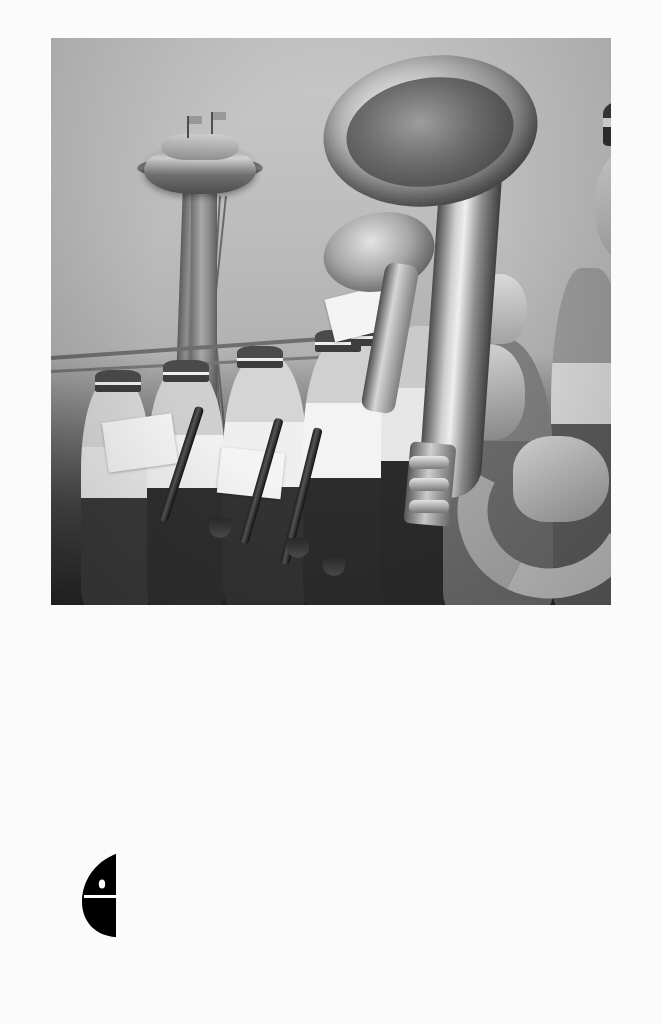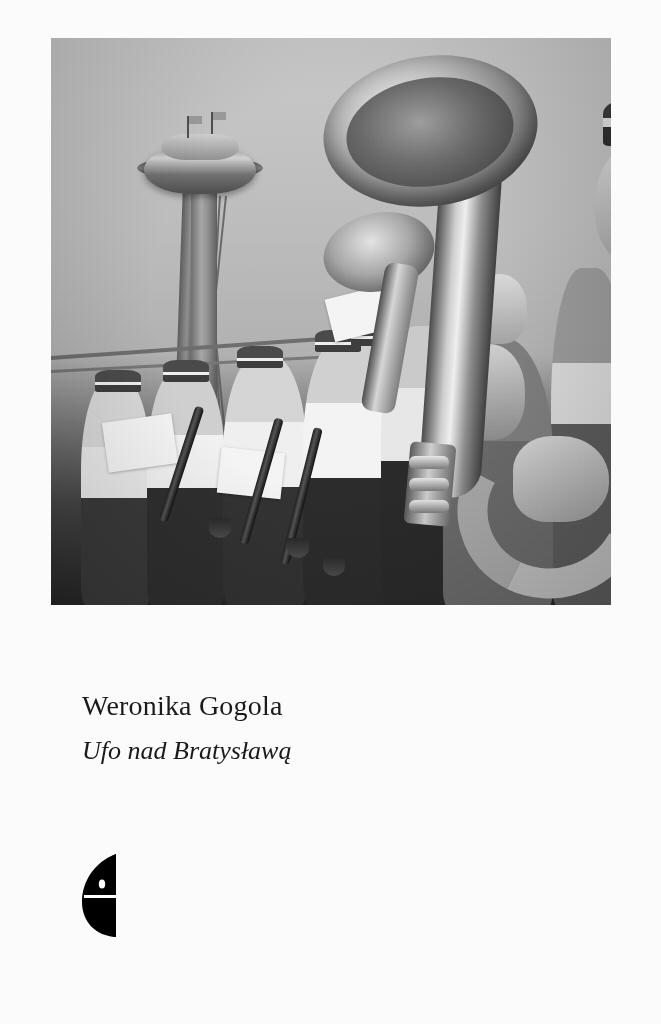--- a/index.html
+++ b/index.html
@@ -417,24 +417,20 @@
       <div class="valve v1"></div>
       <div class="valve v2"></div>
       <div class="valve v3"></div>
       <div class="hand"></div>
 
       <div class="vignette"></div>
       <div class="grain"></div>
     </div>
   </div>
 
-  <div class="text-block">
-    <div class="author">Weronika Gogola</div>
-    <div class="title">Ufo nad Bratysławą</div>
-  </div>
 
   <div class="logo">
     <svg width="46" height="86" viewBox="0 0 46 86">
       <path d="M34 2 C12 10, 0 30, 0 50 C0 70, 14 84, 34 85 L34 45 L2 45 L34 45 Z" fill="#000000"></path>
       <path d="M34 2 C16 10, 4 28, 4 48 C4 68, 16 82, 34 85 Z" fill="#000000"></path>
       <rect x="2" y="43" width="34" height="3" fill="#ffffff"></rect>
       <ellipse cx="20" cy="32" rx="3.2" ry="4.6" fill="#ffffff"></ellipse>
     </svg>
   </div>
 

